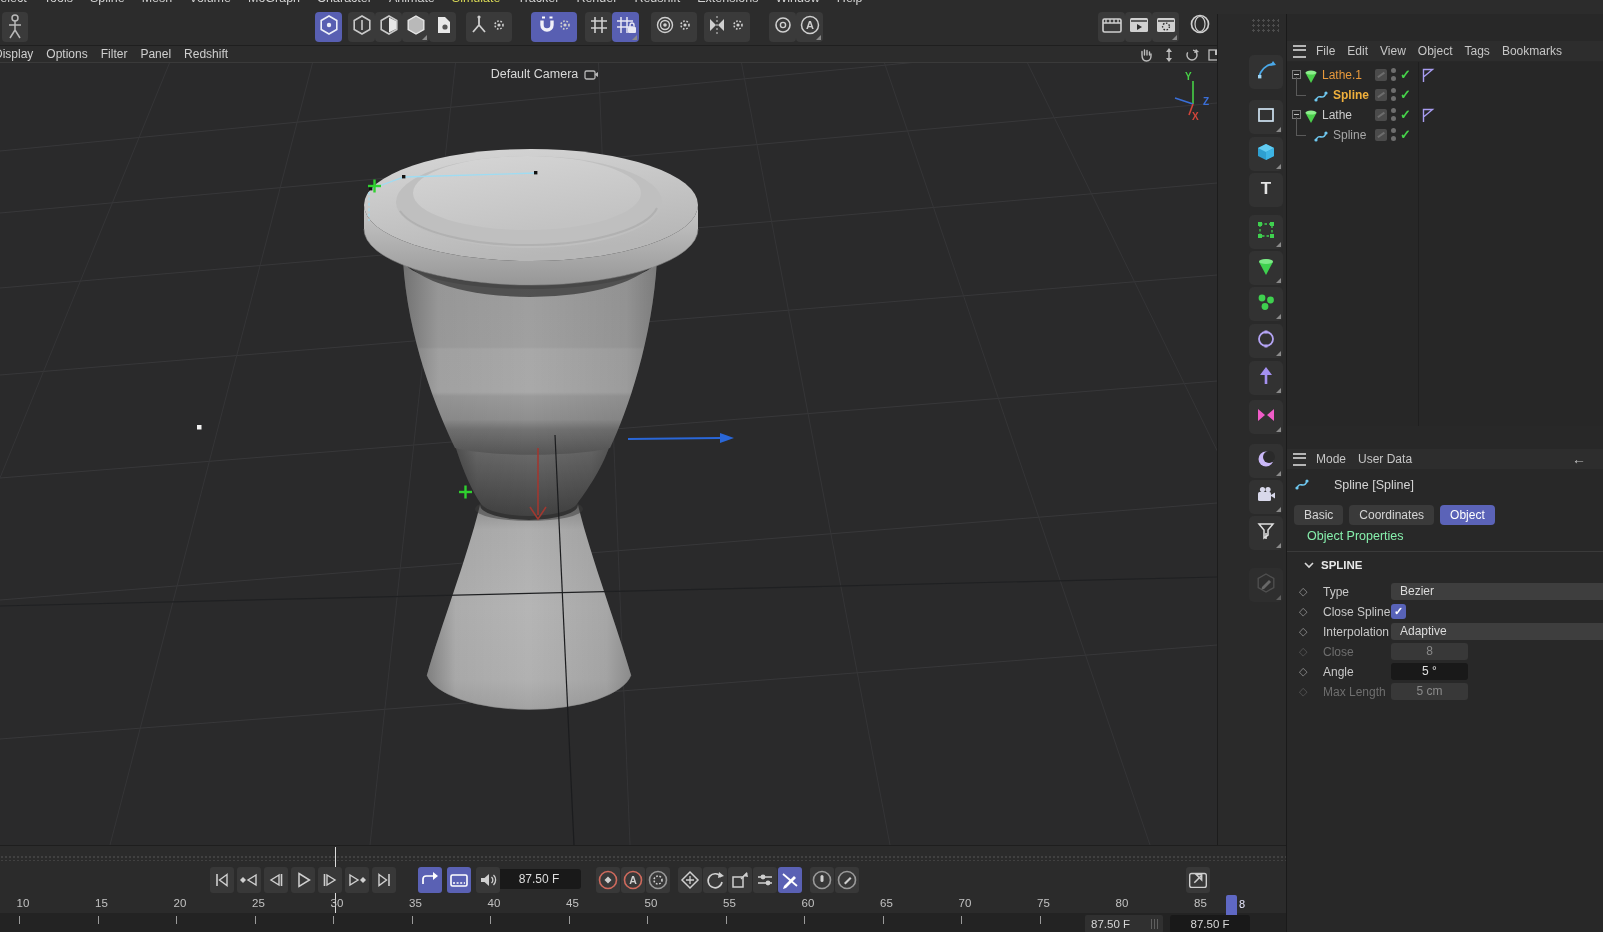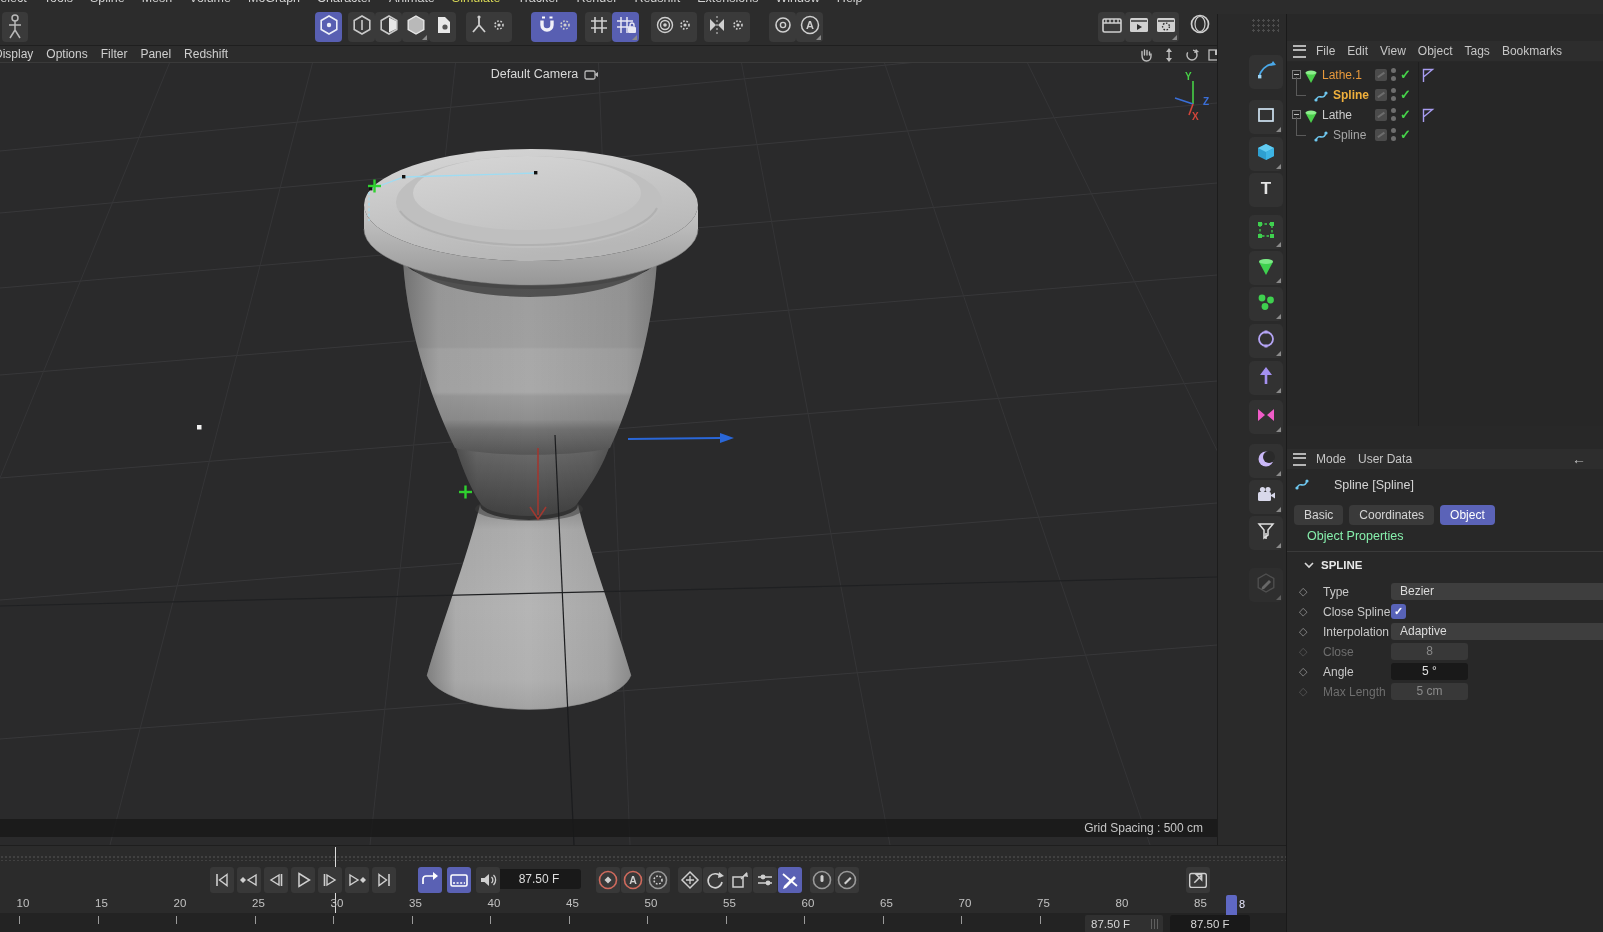--- a/index.html
+++ b/index.html
@@ -392,23 +392,20 @@
           </svg></span>
     </div>
     <div class="abs" style="left:1170px;top:5px;" id="axis-gizmo"><svg width="46" height="52" viewBox="0 0 46 52">
   <line x1="23" y1="36" x2="23" y2="13" stroke="#47d147" stroke-width="1.6"></line>
   <text x="15" y="12" font-size="10" fill="#47d147" font-weight="bold">Y</text>
   <line x1="23" y1="36" x2="5" y2="30" stroke="#3a6fd8" stroke-width="1.6"></line>
   <text x="33" y="37" font-size="10" fill="#3a6fd8" font-weight="bold">Z</text>
   <line x1="23" y1="36" x2="19" y2="47" stroke="#d2453a" stroke-width="1.6"></line>
   <text x="22" y="52" font-size="10" fill="#d2453a" font-weight="bold">X</text>
         </svg></div>
-    <div class="gridbar">
-      <span>Grid Spacing : 500 cm</span>
-    </div>
   </div>
 
   <div class="abs palette" id="palette">
     <div class="drag-dots"></div>
   <div class="pal-btn" style="top: 41px;">
         <span><svg width="22" height="22" viewBox="0 0 22 22">
             <path d="M4 18 C6 10 12 6 17 5" fill="none" stroke="#4aa8e8" stroke-width="1.8"></path>
             <polygon points="18,2 21,6 15,7" fill="#4aa8e8"></polygon>
             <rect x="3" y="16" width="3.4" height="3.4" fill="#9fd4f2"></rect>
           </svg></span>

